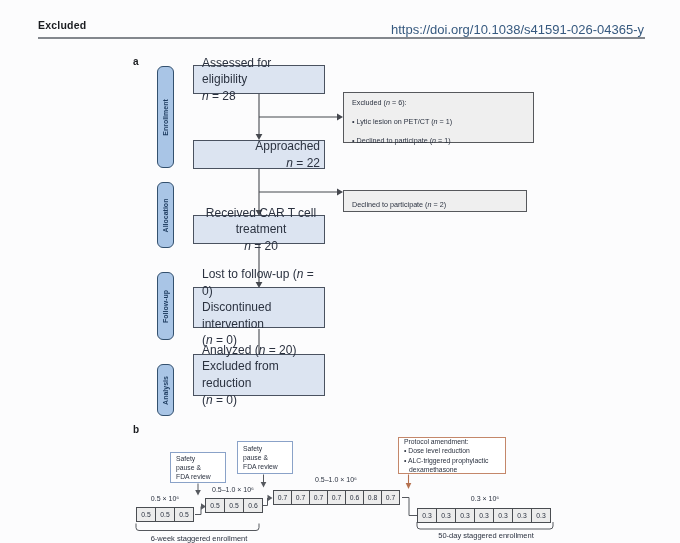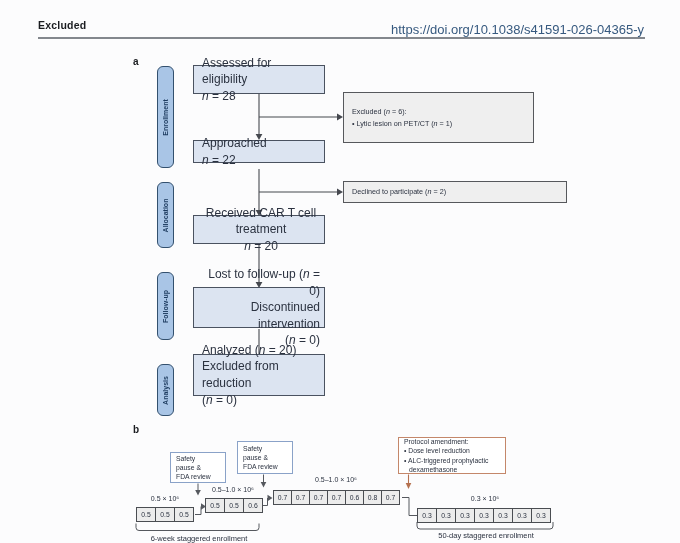--- a/index.html
+++ b/index.html
@@ -15,21 +15,21 @@
   .panel-label{position:absolute;font-size:10px;font-weight:bold;color:#1a1c20;}
   
   .pill{position:absolute;left:157px;width:17px;background:#a9c5e6;border:1px solid #33506e;border-radius:6px;
         display:flex;align-items:center;justify-content:center;box-sizing:border-box;}
   .pill span{transform:rotate(-90deg);white-space:nowrap;font-size:7px;font-weight:600;color:#1c3a5e;}
   .flowbox{position:absolute;left:193px;width:132px;background:#dce4f1;border:1px solid #4a5260;box-sizing:border-box;
            display:flex;flex-direction:column;justify-content:center;padding:2px 4px 2px 8px;}
   .flowbox .ln{font-size:12px;line-height:1.38;color:#2b3240;}
   .graybox{position:absolute;background:#efefef;border:1px solid #56585c;box-sizing:border-box;
            display:flex;flex-direction:column;justify-content:center;padding:3px 4px 3px 8px;}
-  .graybox .ln{font-size:7.2px;line-height:1.55;color:#2b3240;}
+  .graybox .ln{font-size:7.2px;line-height:1.55;color:#2b3240;margin-top:8px;}
   
   .annot{position:absolute;background:#ffffff;box-sizing:border-box;display:flex;flex-direction:column;justify-content:center;padding:2px 3px 2px 5px;}
   .annot .ln{font-size:6.8px;line-height:1.35;color:#2b3240;}
   .annot.blue{border:1px solid #8aa2c8;}
   .annot.orange{border:1px solid #c4876a;}
   .annot .indent{padding-left:5px;}
   .dose-row{position:absolute;display:flex;}
   .cell{width:20px;height:15px;box-sizing:border-box;border:1px solid #4a4d52;background:#ececec;
         display:flex;align-items:center;justify-content:center;font-size:6.8px;color:#2b3240;}
   .cell + .cell{margin-left:-1px;}
@@ -96,44 +96,45 @@
     <span>Follow-up</span>
   </div>
   <div class="pill" style="top:364px;height:52px;">
     <span>Analysis</span>
   </div>
 
   <div class="flowbox" style="top:65px;height:29px;">
     <div class="ln">Assessed for eligibility</div>
     <div class="ln"><i>n</i> = 28</div>
   </div>
-  <div class="flowbox" style="top:140px;height:23px;">
+  <div class="flowbox" style="top:140px;height:29px;align-items:flex-end;">
     <div class="ln">Approached</div>
     <div class="ln"><i>n</i> = 22</div>
   </div>
   <div class="flowbox" style="top:215px;height:29px;text-align:center;">
     <div class="ln">Received CAR T cell treatment</div>
     <div class="ln"><i>n</i> = 20</div>
   </div>
-  <div class="flowbox" style="top:287px;height:41px;text-align:right;">
+  <div class="flowbox" style="top:287px;height:41px;">
     <div class="ln">Lost to follow-up (<i>n</i> = 0)</div>
     <div class="ln">Discontinued intervention</div>
     <div class="ln">(<i>n</i> = 0)</div>
   </div>
   <div class="flowbox" style="top:354px;height:42px;">
     <div class="ln">Analyzed (<i>n</i> = 20)</div>
     <div class="ln">Excluded from reduction</div>
     <div class="ln">(<i>n</i> = 0)</div>
   </div>
 
   <div class="graybox" style="left:343px;top:92px;width:191px;height:51px;">
     <div class="ln">Excluded (<i>n</i> = 6):</div>
     <div class="ln">• Lytic lesion on PET/CT (<i>n</i> = 1)</div>
+    <div class="ln">• Declined to participate (<i>n</i> = 1)</div>
   </div>
-  <div class="graybox" style="left:343px;top:181px;width:224px;height:22px;">
+  <div class="graybox" style="left:343px;top:190px;width:184px;height:22px;">
     <div class="ln">Declined to participate (<i>n</i> = 2)</div>
   </div>
 
   <div class="panel-label" style="left:133px;top:424px;">b</div>
 
   <div class="annot blue" style="left:170px;top:452px;width:56px;height:31px;">
     <div class="ln">Safety</div>
     <div class="ln">pause &amp;</div>
     <div class="ln">FDA review</div>
   </div>

